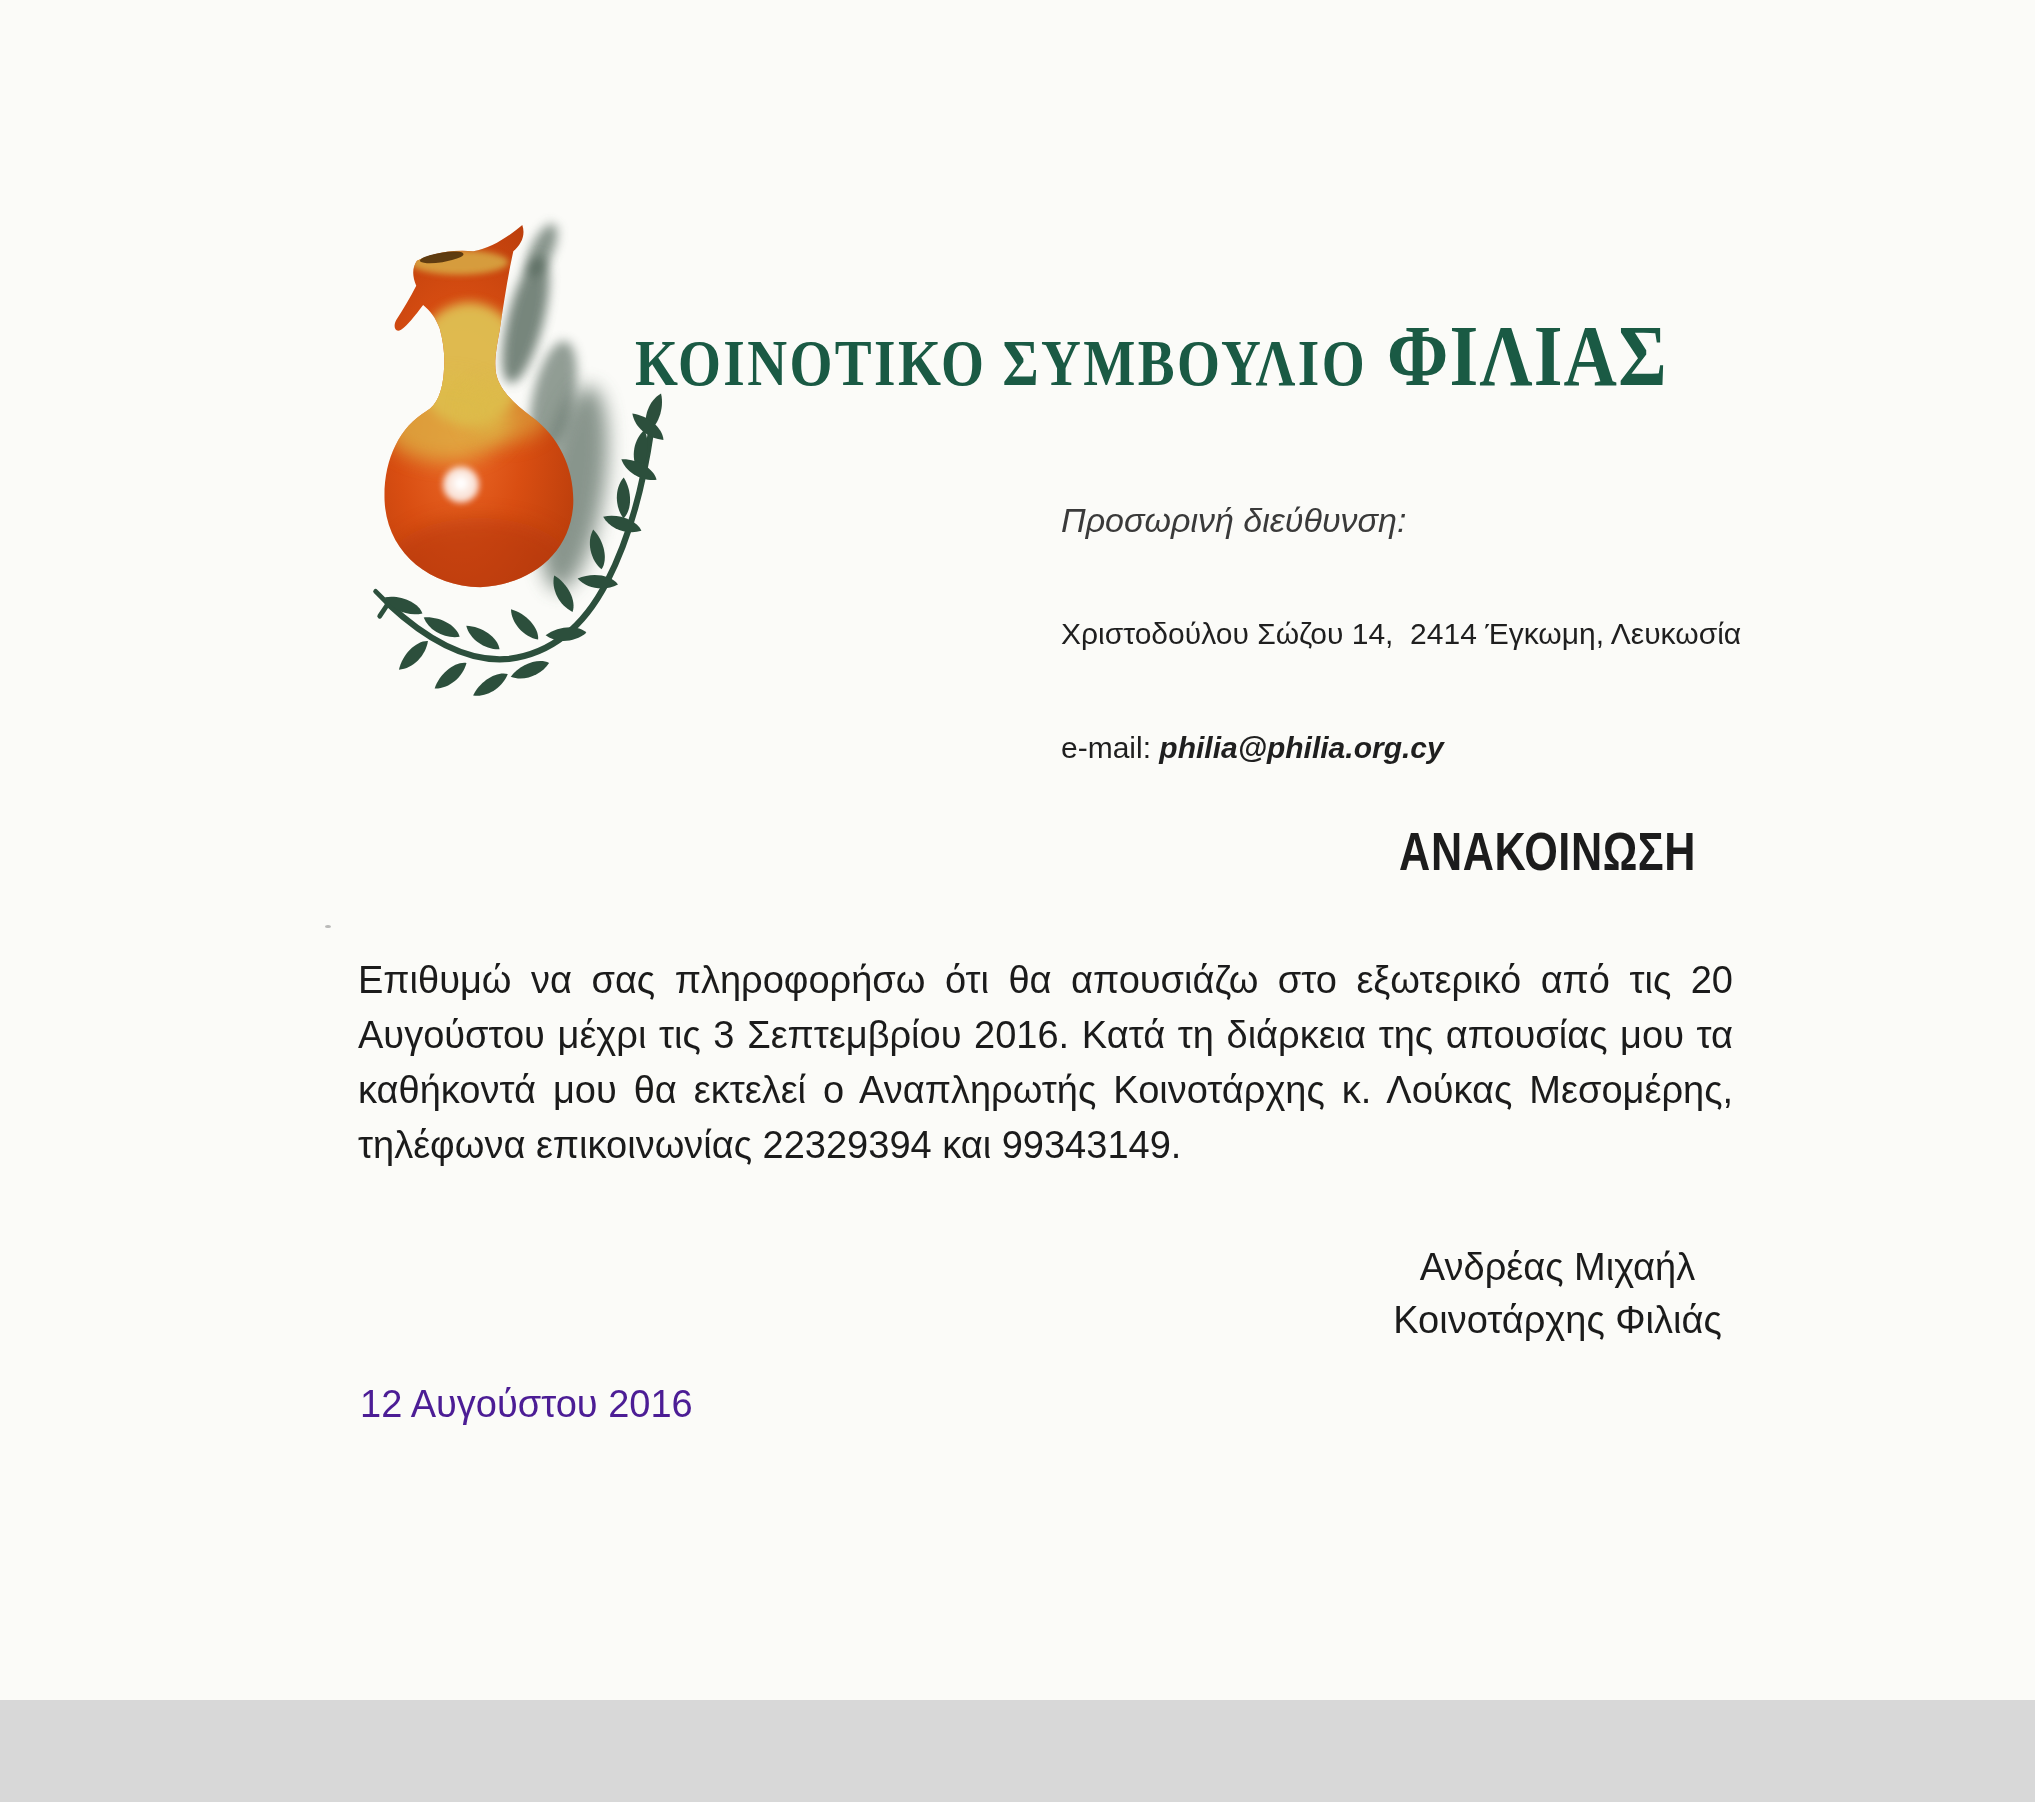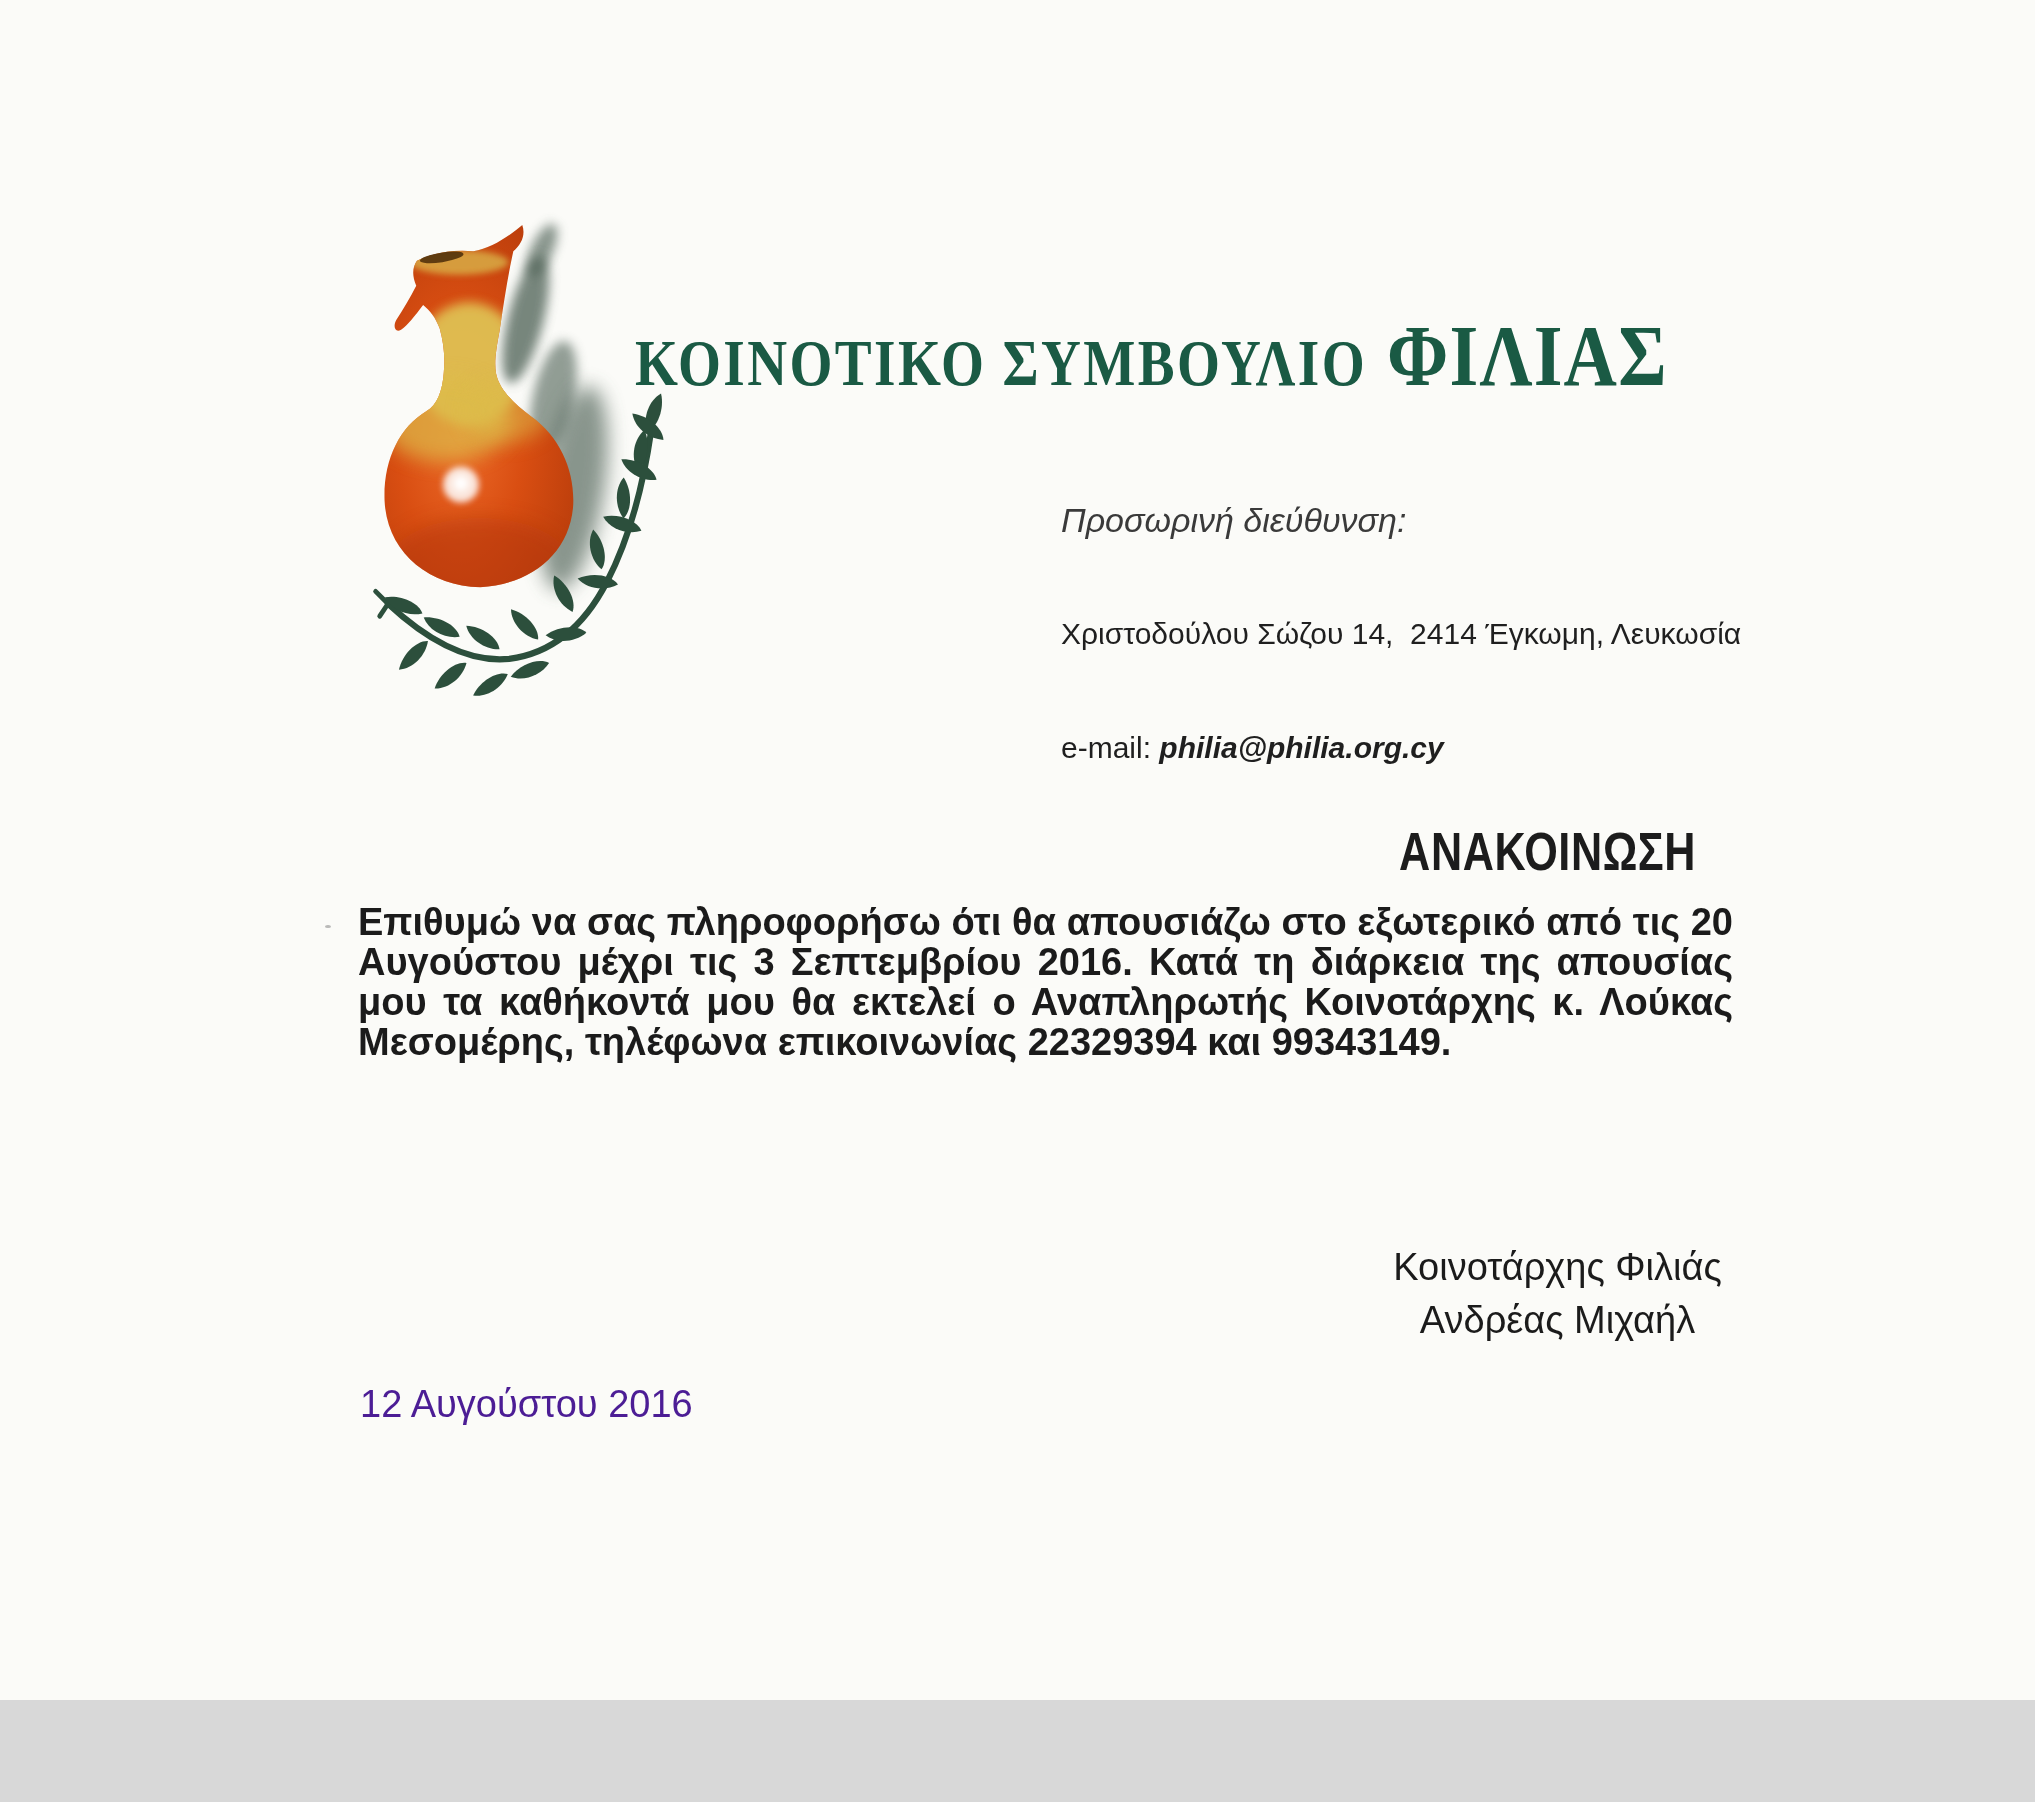--- a/index.html
+++ b/index.html
@@ -24,22 +24,22 @@
   .org-title .main{font-size:65px;font-weight:600;letter-spacing:2.8px;line-height:1;}
   .org-title .emph{font-size:87px;font-weight:700;letter-spacing:1.4px;margin-left:23.4px;line-height:1;}
   
   .address{position:absolute;left:1061px;top:425px;font-size:30px;line-height:38px;color:#1f1f1f;white-space:pre-wrap;}
   .address .label{font-style:italic;font-size:34px;color:#3a3a3a;}
   .address .email-value{font-weight:bold;font-style:italic;}
   
   .heading{position:absolute;left:358px;width:1375px;top:824px;text-align:right;line-height:55px;}
   .heading span{display:inline-block;font-size:54px;font-weight:bold;transform:scaleX(.8);transform-origin:center;letter-spacing:0.7px;}
   .body-text{
-    position:absolute;left:358px;width:1375px;top:864px;
-    font-size:38px;line-height:40px;text-align:justify;color:#1b1b1b;font-weight:bold;
+    position:absolute;left:358px;width:1375px;top:915px;
+    font-size:38px;line-height:55px;text-align:justify;color:#1b1b1b;
   }
   .signature{position:absolute;left:1392px;width:331px;top:1241px;text-align:center;font-size:38px;line-height:53px;color:#1b1b1b;}
   .date{position:absolute;left:360px;top:1384px;font-size:38px;line-height:41px;color:#4c1d95;}
   
   .speck{position:absolute;left:325px;top:925px;width:6.2px;height:3.4px;border-radius:50%;background:#979797;opacity:.65;}
 </style>
 </head>
 <body>
 
 <div class="page">
@@ -123,21 +123,21 @@
     <div><span>e-mail: </span><span class="email-value">philia@philia.org.cy</span></div>
   </div>
 
   <div class="heading">
     <span>ΑΝΑΚΟΙΝΩΣΗ</span>
   </div>
 
   <p class="body-text">Επιθυμώ να σας πληροφορήσω ότι θα απουσιάζω στο εξωτερικό από τις 20 Αυγούστου μέχρι τις 3 Σεπτεμβρίου 2016. Κατά τη διάρκεια της απουσίας μου τα καθήκοντά μου θα εκτελεί ο Αναπληρωτής Κοινοτάρχης κ. Λούκας Μεσομέρης, τηλέφωνα επικοινωνίας 22329394 και 99343149.</p>
 
   <div class="signature">
+    <div>Ανδρέας Μιχαήλ</div>
     <div>Κοινοτάρχης Φιλιάς</div>
-    <div>Ανδρέας Μιχαήλ</div>
   </div>
 
   <div class="date">12 Αυγούστου 2016</div>
 
   <div class="speck"></div>
 </div>
 
 
 </body></html>

